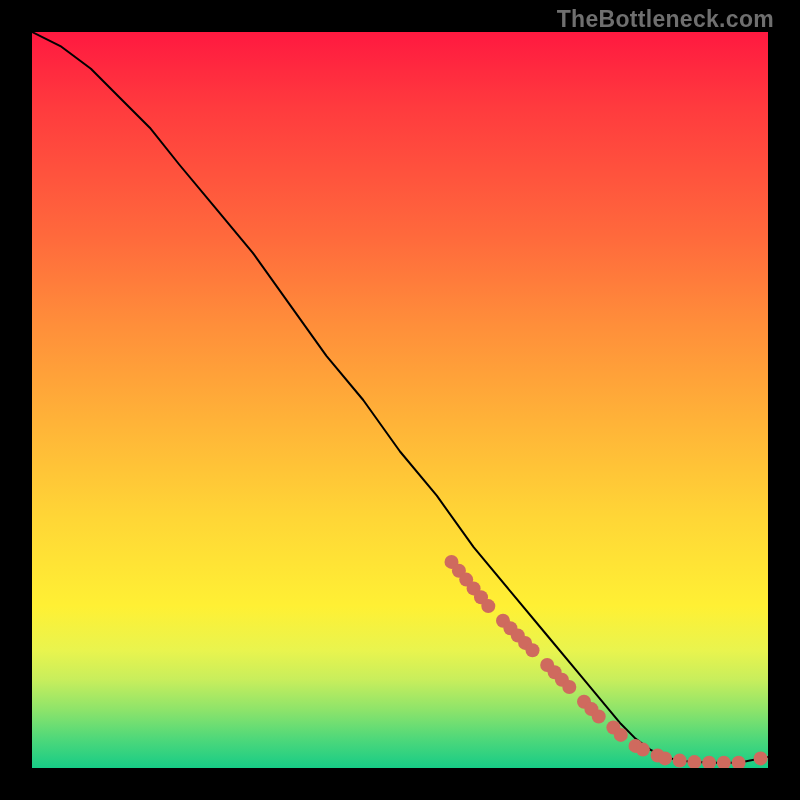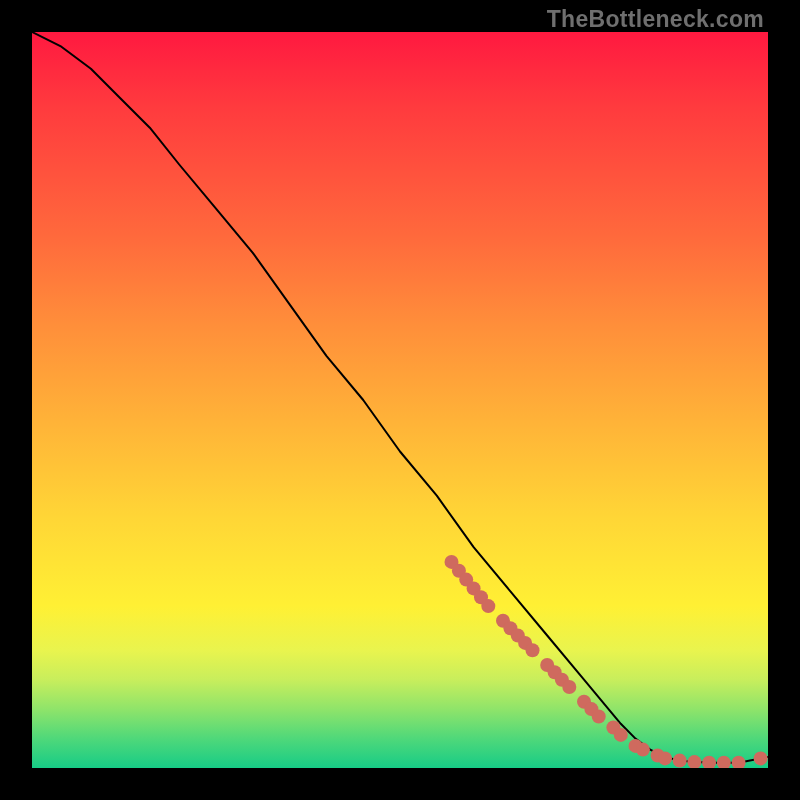--- a/index.html
+++ b/index.html
@@ -36,21 +36,21 @@
       #e9f44e 84%,
       #c8ee5c 88%,
       #8fe46a 92%,
       #4fd87a 96%,
       #17cc86 100%
     );
   }
   .watermark {
     position: absolute;
     top: 6px;
-    right: 36px;
+    right: 26px;
     color: #6f6f6f;
     font-size: 23px;
     font-weight: 600;
     letter-spacing: 0.3px;
     user-select: none;
   }
   svg.overlay {
     position: absolute;
     left: 0;
     top: 0;

